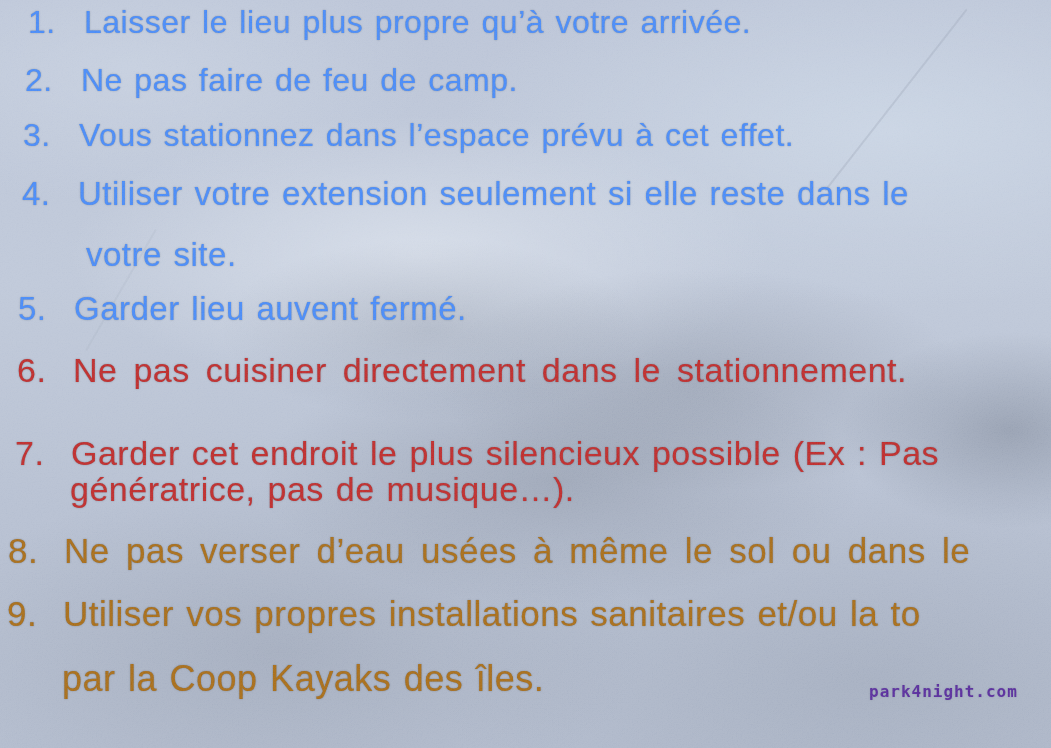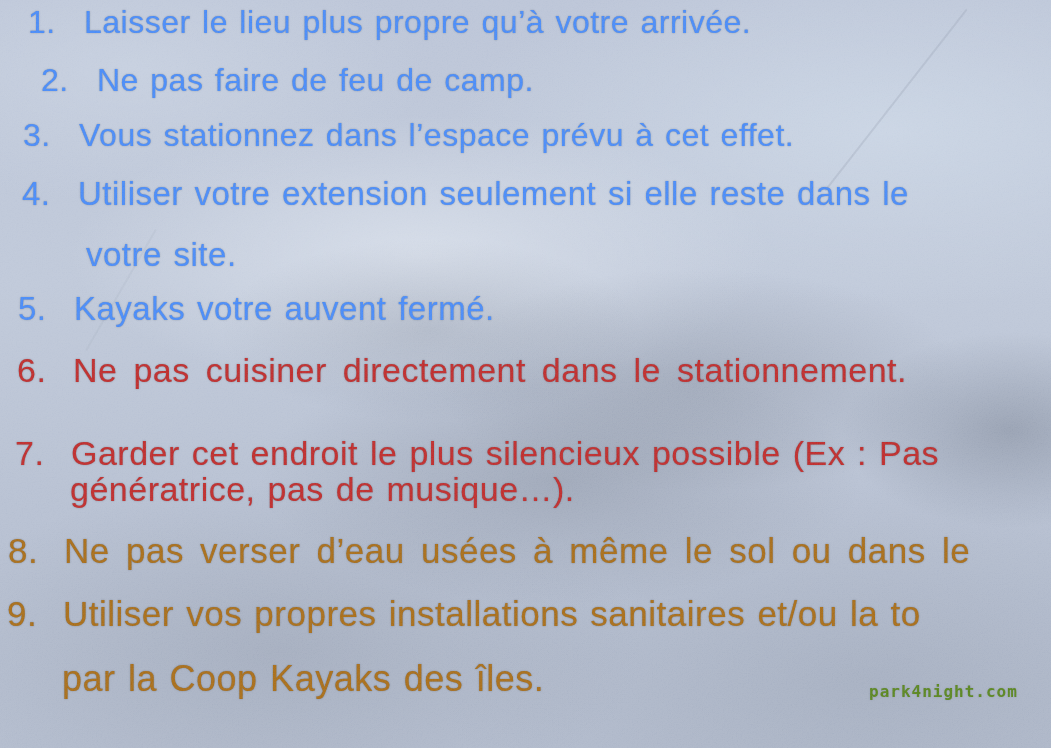--- a/index.html
+++ b/index.html
@@ -54,40 +54,40 @@
   }
   .num {
     display: inline-block;
     width: 56px;
   }
   .ink-a { color: #3b82f6; text-shadow: 0 0 1.5px rgba(57,66,79,0.55); }
   .ink-b { color: #b91c1c; text-shadow: 0 0 1.5px rgba(44,52,64,0.55); }
   .ink-c { color: #a16207; text-shadow: 0 0 1.5px rgba(36,43,54,0.55); }
   .stretch { word-spacing: 6px; }
   .r1  { top: 6px;   left: 28px; font-size: 32px; }
-  .r2  { top: 64px;  left: 25px; font-size: 32px; margin-left: 16px; }
+  .r2  { top: 64px;  left: 25px; font-size: 32px; }
   .r3  { top: 119px; left: 23px; font-size: 32px; }
   .r4  { top: 177px; left: 22px; font-size: 33px; }
   .r4b { top: 238px; left: 86px; font-size: 33px; }
   .r5  { top: 292px; left: 18px; font-size: 33px; }
   .r6  { top: 353px; left: 17px; font-size: 34px; }
   .r7  { top: 436px; left: 15px; font-size: 34px; }
   .r7b { top: 472px; left: 70px; font-size: 34px; text-align: right; }
   .r8  { top: 533px; left: 8px;  font-size: 35px; }
   .r9  { top: 596px; left: 7px;  font-size: 35px; }
   .r9b { top: 661px; left: 62px; font-size: 36px; }
   .watermark {
     position: absolute;
     left: 869px;
     top: 682px;
     font-family: "DejaVu Sans Mono", monospace;
     font-weight: bold;
     font-size: 16px;
     letter-spacing: 1px;
-    color: #4d7c0f;
+    color: #4c1d95;
     text-shadow: 0 0 2px rgba(110,120,140,0.6);
   }
 </style>
 </head>
 <body>
 
 <div class="photo">
   <div class="crease c1"></div>
   <div class="crease c2"></div>
 </div>
@@ -105,21 +105,21 @@
 </div>
 
 <div class="row r4 ink-a">
   <span class="num">4.</span><span>Utiliser votre extension seulement si elle reste dans le</span>
 </div>
 <div class="row r4b ink-a">
   <span>votre site.</span>
 </div>
 
 <div class="row r5 ink-a">
-  <span class="num">5.</span><span>Kayaks votre auvent fermé.</span>
+  <span class="num">5.</span><span>Garder lieu auvent fermé.</span>
 </div>
 
 <div class="row r6 ink-b stretch">
   <span class="num">6.</span><span>Ne pas cuisiner directement dans le stationnement.</span>
 </div>
 
 <div class="row r7 ink-b">
   <span class="num">7.</span><span>Garder cet endroit le plus silencieux possible (Ex : Pas</span>
 </div>
 <div class="row r7b ink-b">

